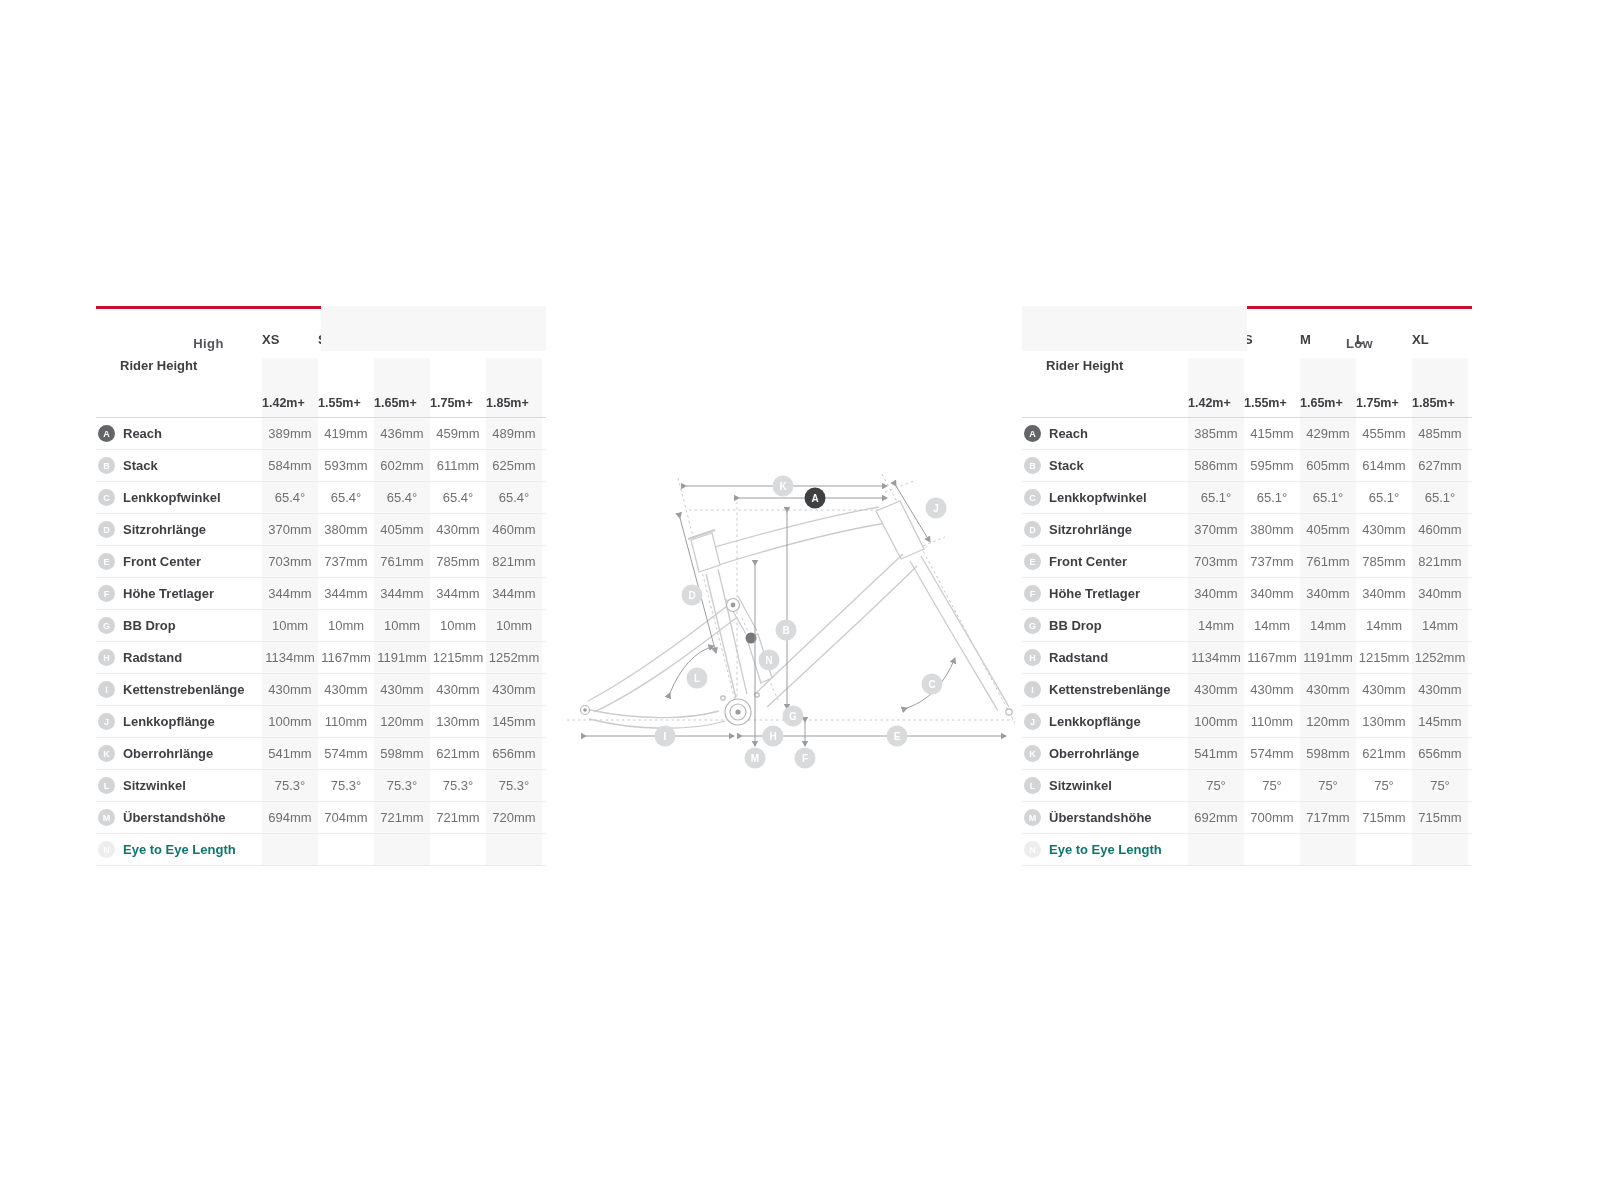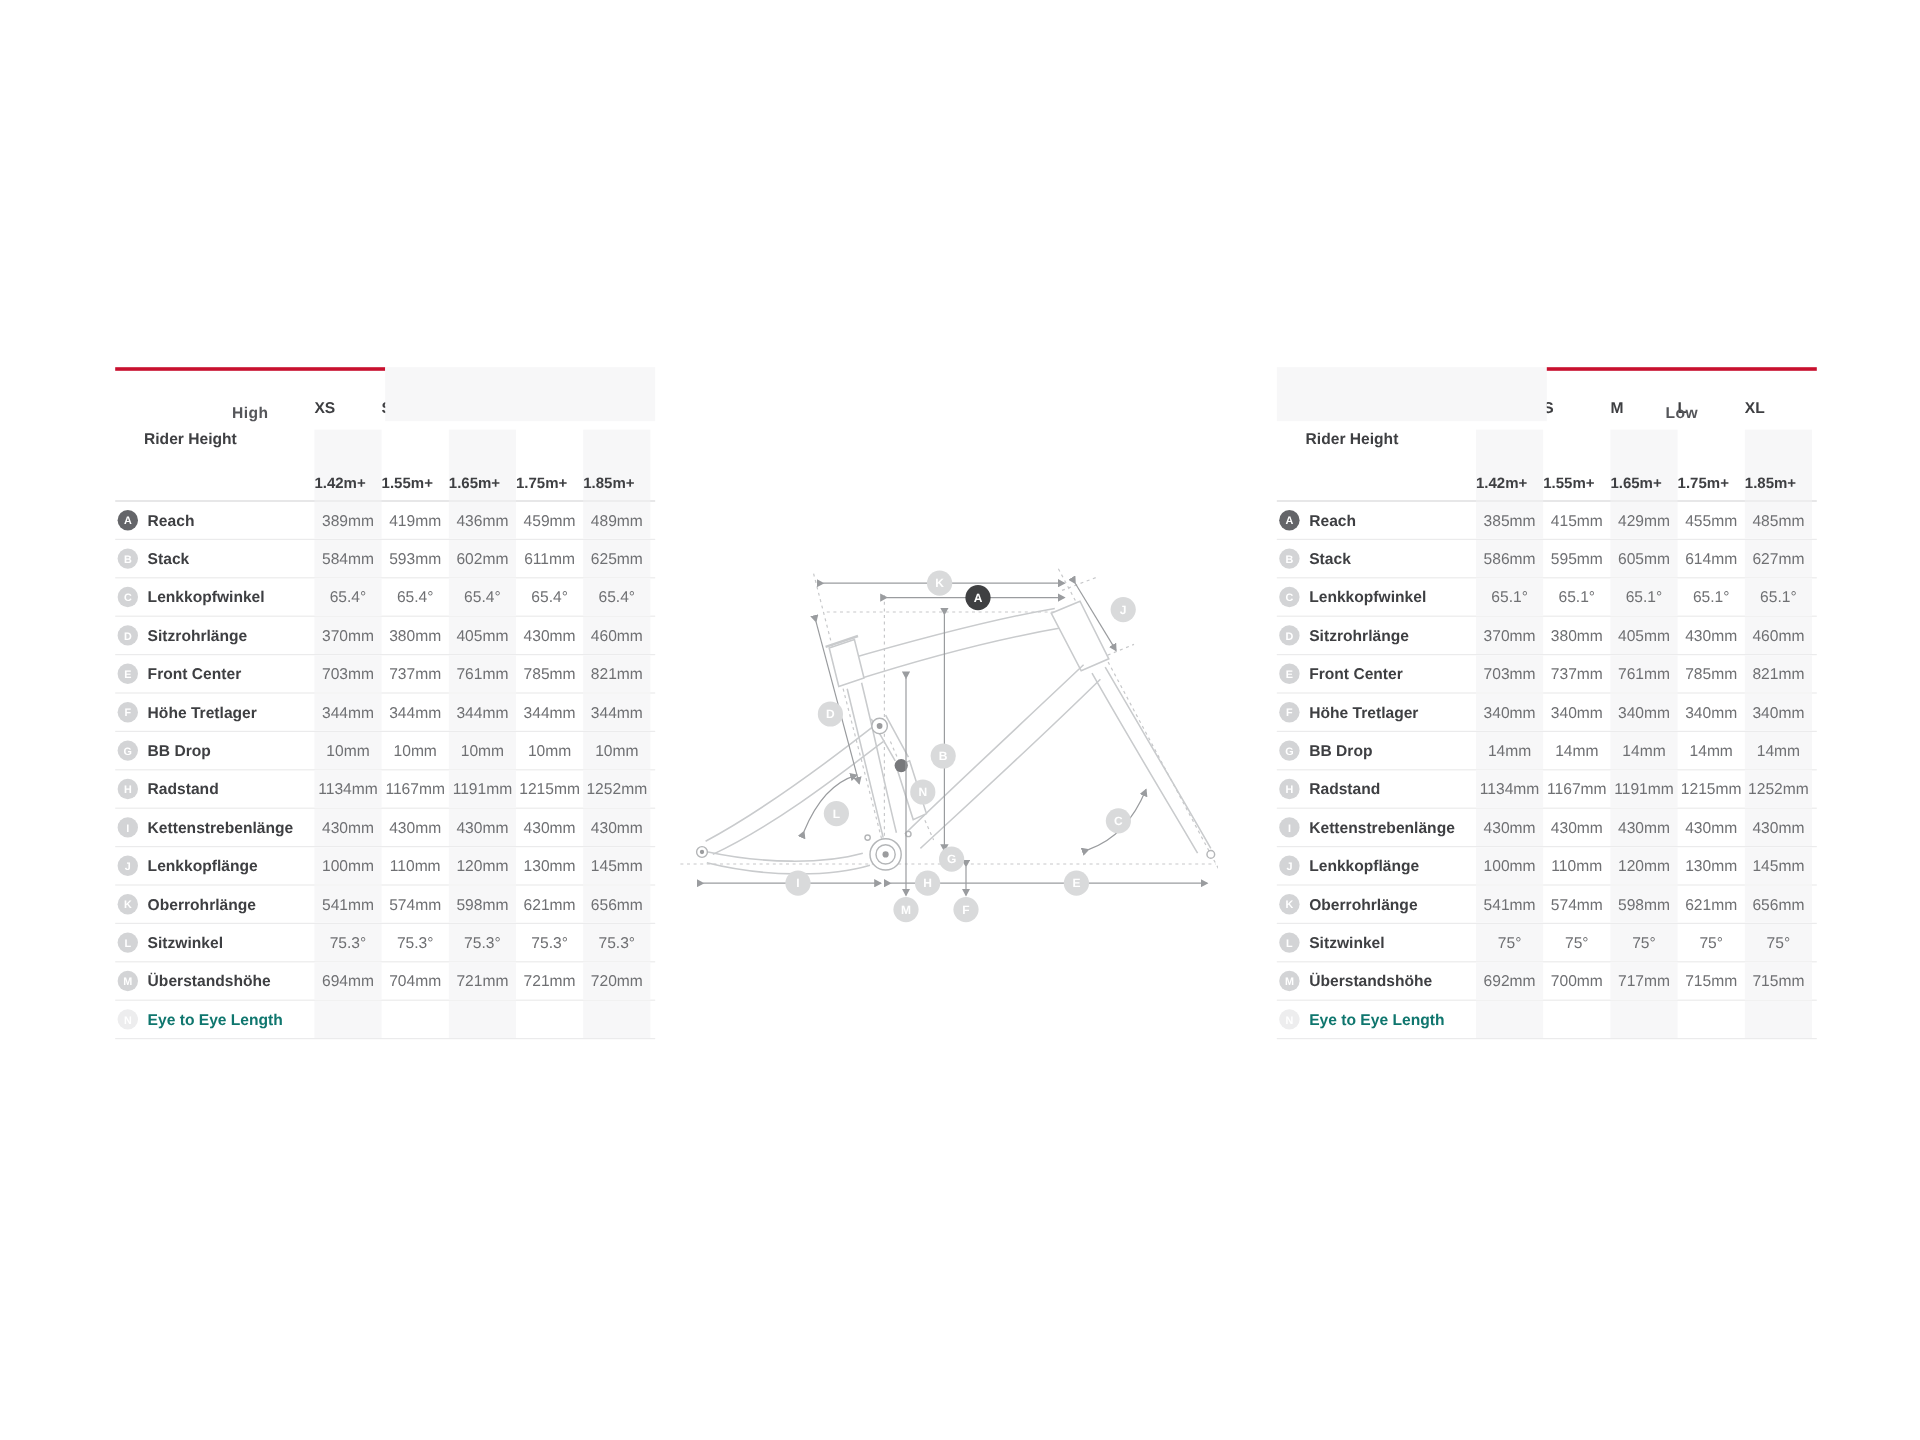--- a/index.html
+++ b/index.html
@@ -4,21 +4,21 @@
 <style>
   :root { --red:#c8102e; --ink:#3e3f42; --val:#6f7073; --stripe:#f7f7f8; --line:#ebebec; }
   * { box-sizing:border-box; }
   html,body { margin:0; padding:0; }
   body {
     width:1600px; height:1200px; position:relative; background:#ffffff;
     font-family:"Liberation Sans", sans-serif; overflow:hidden;
   }
   .geo-table { position:absolute; top:306px; width:450px; }
   #table-high { left:96px; }
-  #table-low  { left:1064px; }
+  #table-low  { left:1022px; }
 
   .tabs { display:flex; height:45px; }
   .tab { flex:1 1 50%; position:relative; display:flex; align-items:flex-end; justify-content:center;
          font-size:13px; font-weight:bold; color:#55565a; letter-spacing:.4px; cursor:pointer; }
   .tab.active::before { content:""; position:absolute; top:0; left:0; right:0; height:3px; background:var(--red); }
   .tab.inactive { background:var(--stripe); }
 
   .thead { display:flex; height:60px; margin-top:7px; border-bottom:1px solid #d8d8da; }
   .label-col { width:166px; display:flex; align-items:center; }
   .thead .label-col { align-items:flex-start; padding-bottom:9px; }

